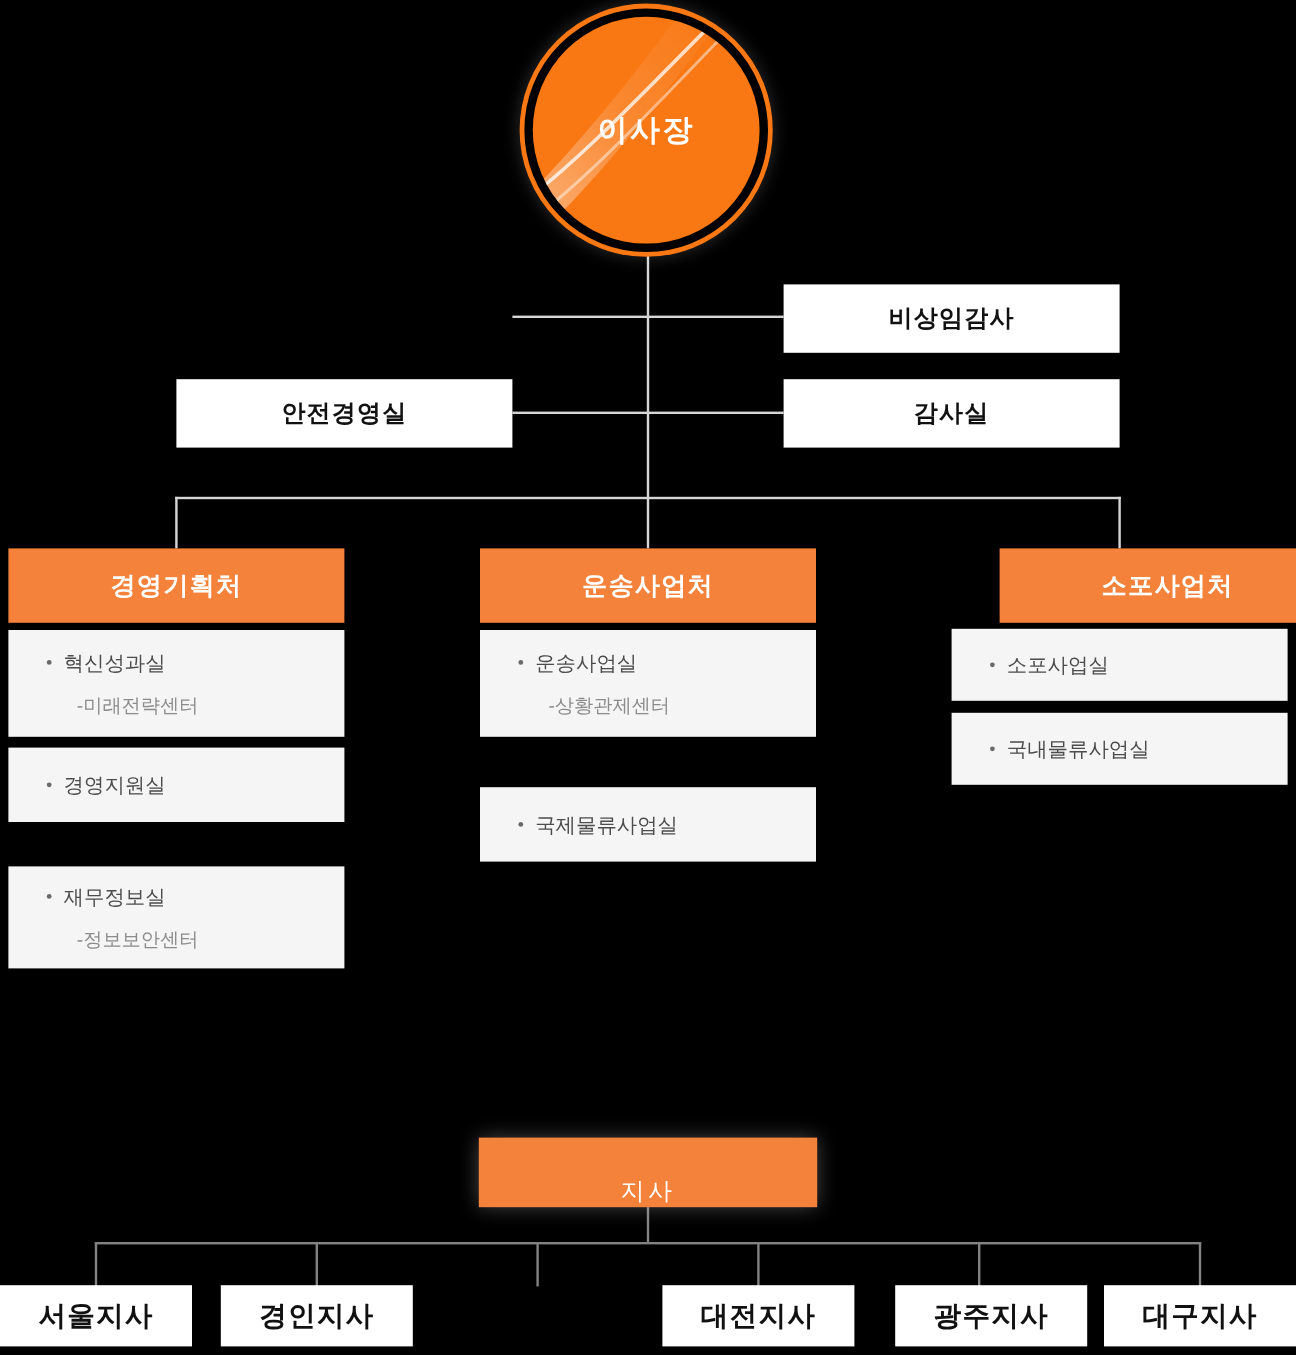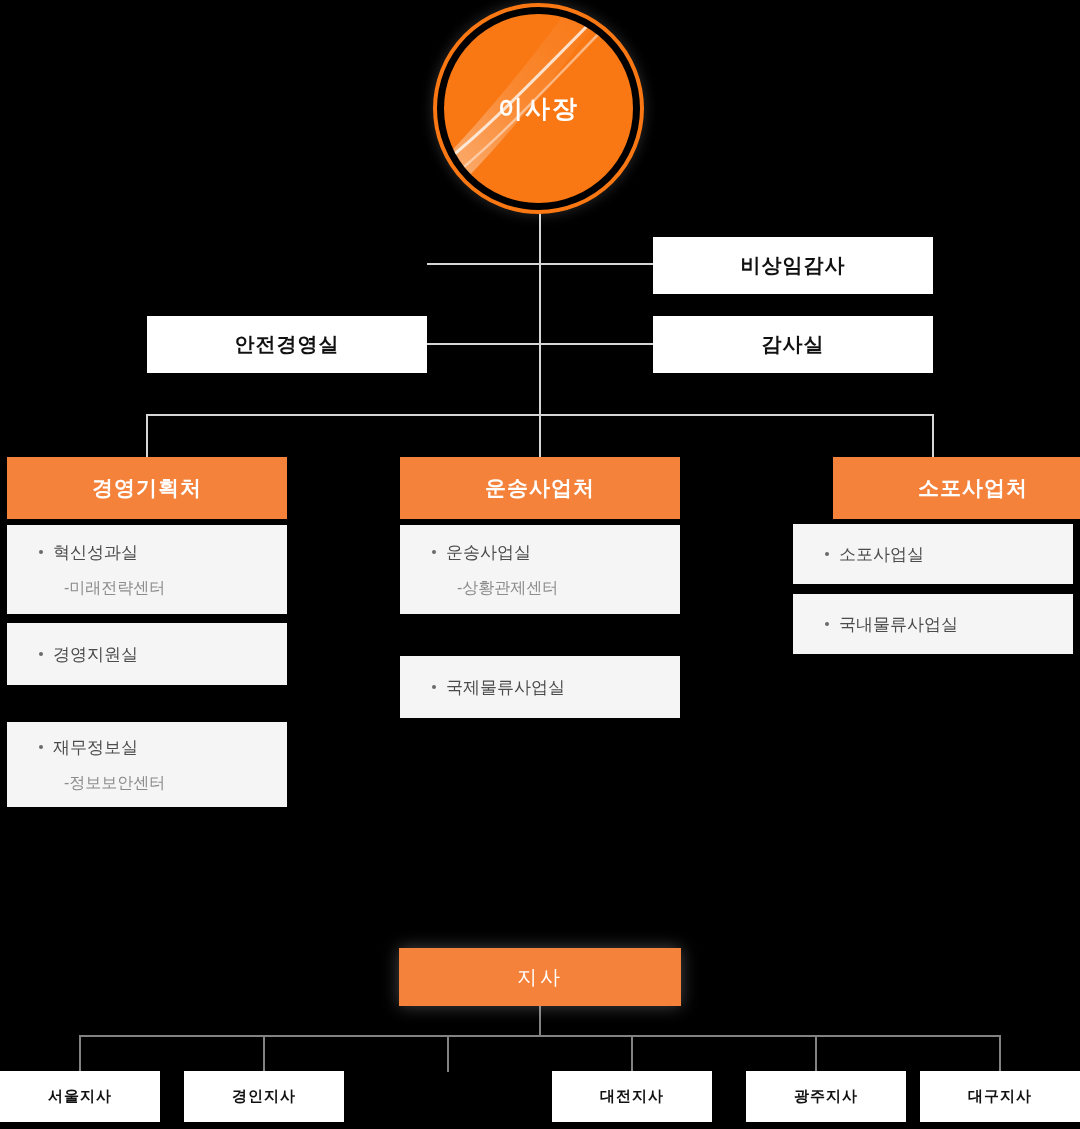--- a/index.html
+++ b/index.html
@@ -97,33 +97,33 @@
     color: var(--c-text_subitem, #8C8C8C);
   }
 
   
   .hub-box {
     position: absolute;
     left: 399px; top: 948px;
     width: 282px; height: 58px;
     background: var(--c-accent, #F5823B);
     color: #fff;
-    display: flex; align-items: center; justify-content: center;
+    display: flex; align-items: flex-end; justify-content: center;
     font-size: 20px; letter-spacing: 3px;
     box-shadow: 0 0 16px rgba(255,255,255,0.28);
   }
 
   
   .branch-box {
     position: absolute;
     top: 1071px;
     width: 160px; height: 51px;
     background: #fff;
     display: flex; align-items: center; justify-content: center;
-    font-size: 15px; font-weight: bold;
+    font-size: 23px; font-weight: bold;
     color: var(--c-text_dark, #111);
     letter-spacing: 1px;
   }
 </style>
 </head>
 <body>
 
 <div class="canvas">
 
   <div class="line v light" style="left:539px; top:211px; height:246px;"></div>

